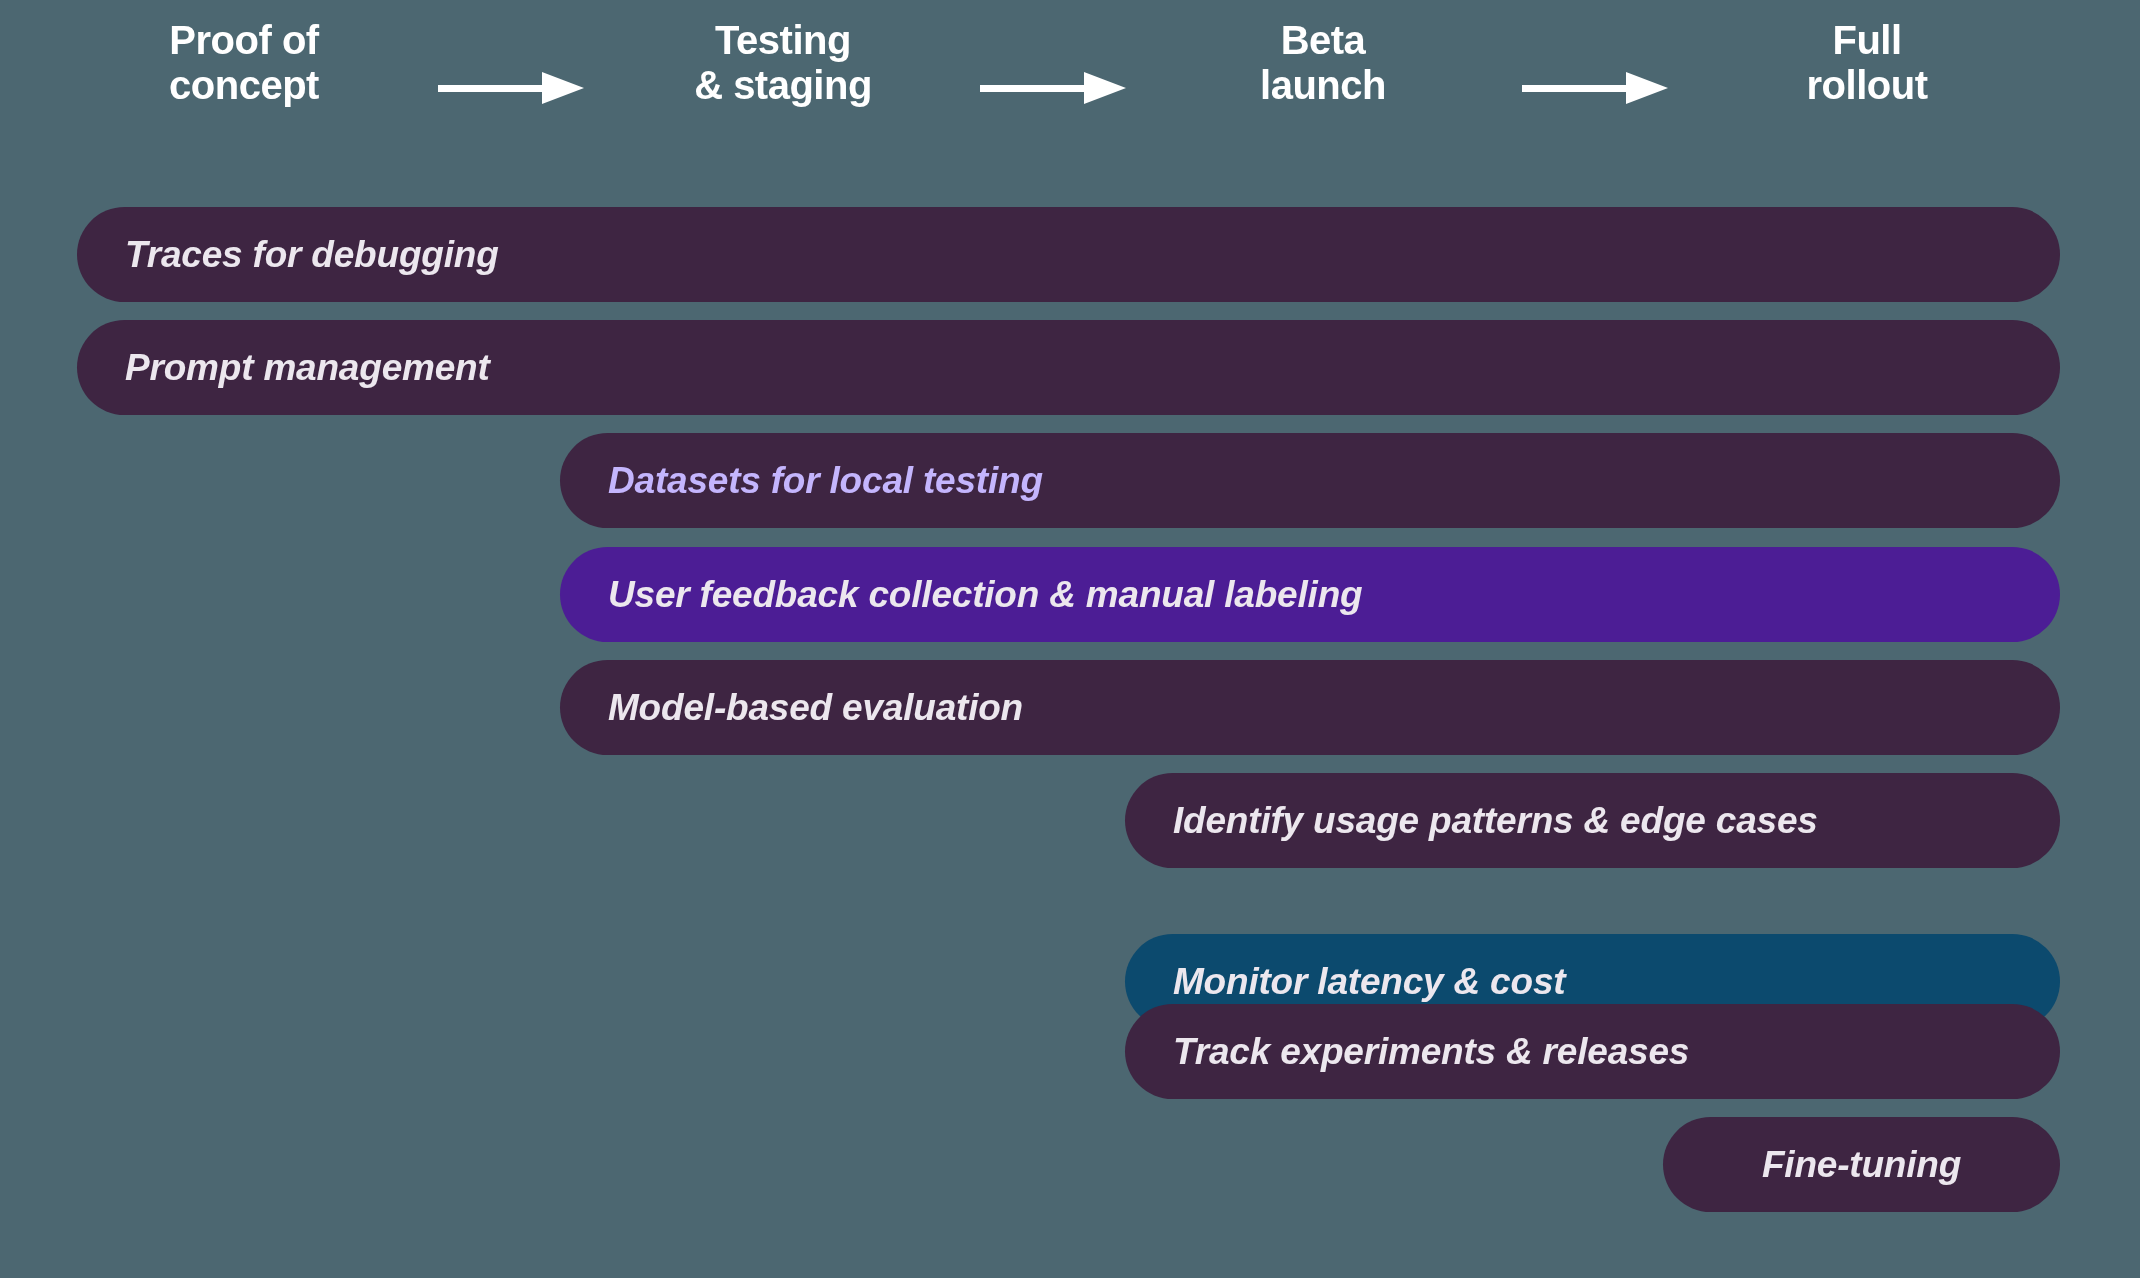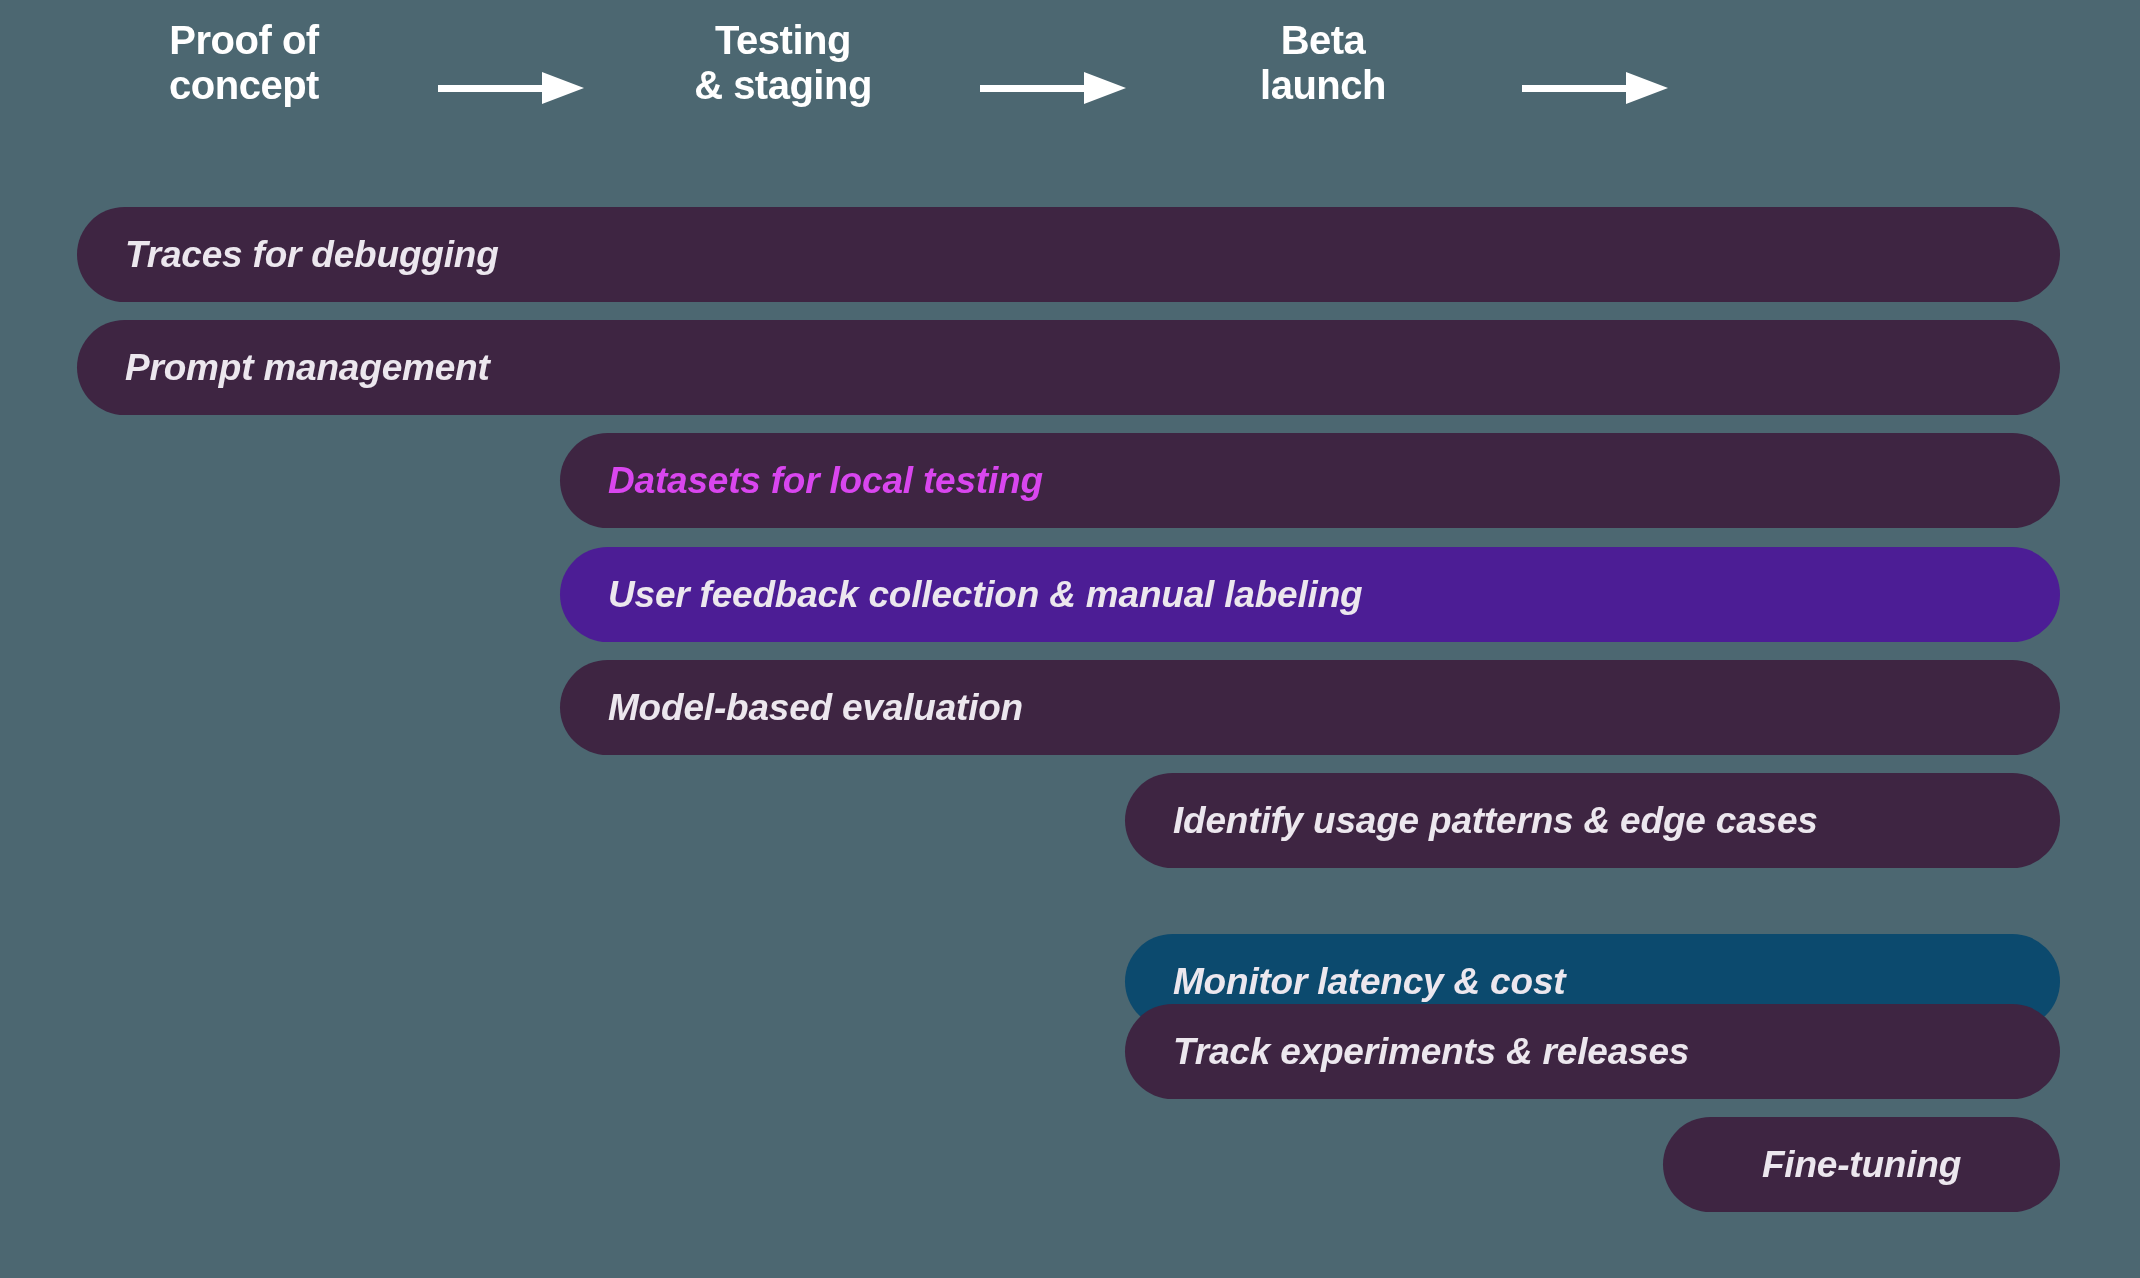--- a/index.html
+++ b/index.html
@@ -96,20 +96,22 @@
 <body style="background: rgb(76, 103, 113);">
 
 <div id="stage">
 
   <div class="phase-label p0" style="color: rgb(255, 255, 255);">Proof of
 concept</div>
   <div class="phase-label p1" style="color: rgb(255, 255, 255);">Testing
 &amp; staging</div>
   <div class="phase-label p2" style="color: rgb(255, 255, 255);">Beta
 launch</div>
+  <div class="phase-label p3" style="color: rgb(255, 255, 255);">Full
+rollout</div>
 
   <div class="arrow a0">
     <div class="shaft"></div>
     <div class="head"></div>
   </div>
   <div class="arrow a1">
     <div class="shaft"></div>
     <div class="head"></div>
   </div>
   <div class="arrow a2">
@@ -118,21 +120,21 @@
   </div>
 
   <div id="bars">
       <div class="bar align-left" style="left: 77px; top: 207px; width: 1983px; background: rgb(62, 37, 66);">
         <span class="bar-label" style="color: rgb(236, 231, 238);">Traces for debugging</span>
       </div>
       <div class="bar align-left" style="left: 77px; top: 320px; width: 1983px; background: rgb(62, 37, 66);">
         <span class="bar-label" style="color: rgb(236, 231, 238);">Prompt management</span>
       </div>
       <div class="bar align-left" style="left: 560px; top: 433px; width: 1500px; background: rgb(62, 37, 66);">
-        <span class="bar-label" style="color: #d946ef;">Datasets for local testing</span>
+        <span class="bar-label" style="color: #c4b5fd;">Datasets for local testing</span>
       </div>
       <div class="bar align-left" style="left: 560px; top: 547px; width: 1500px; background: #4c1d95;">
         <span class="bar-label" style="color: rgb(236, 231, 238);">User feedback collection &amp; manual labeling</span>
       </div>
       <div class="bar align-left" style="left: 560px; top: 660px; width: 1500px; background: rgb(62, 37, 66);">
         <span class="bar-label" style="color: rgb(236, 231, 238);">Model-based evaluation</span>
       </div>
       <div class="bar align-left" style="left: 1125px; top: 773px; width: 935px; background: rgb(62, 37, 66);">
         <span class="bar-label" style="color: rgb(236, 231, 238);">Identify usage patterns &amp; edge cases</span>
       </div>

